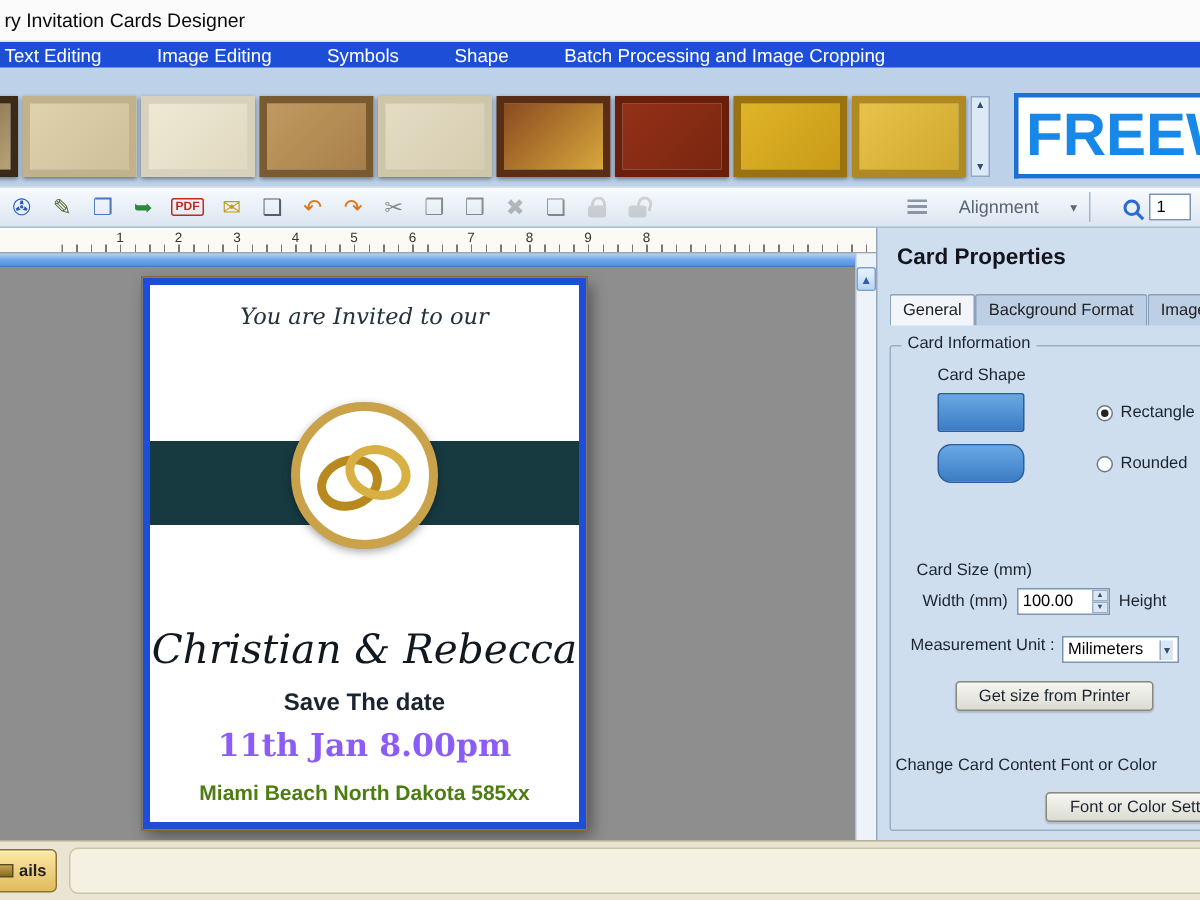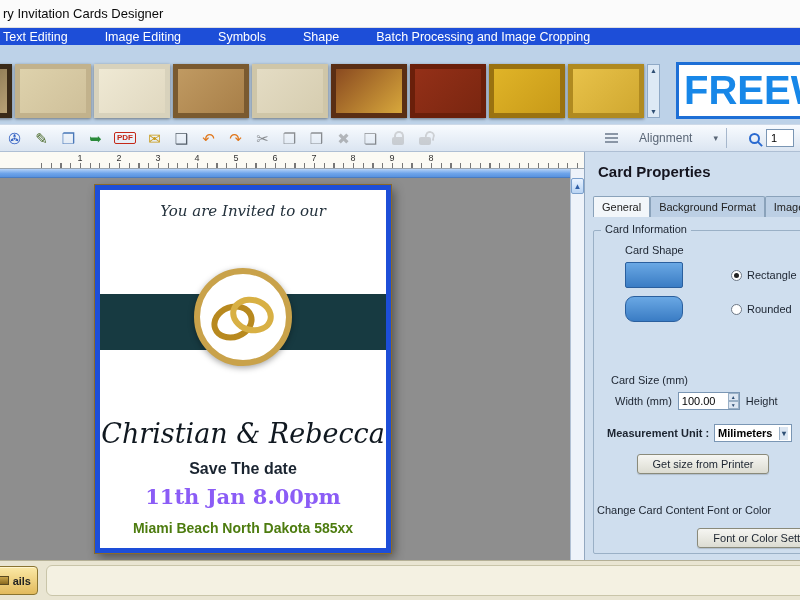--- a/index.html
+++ b/index.html
@@ -82,21 +82,21 @@
   .shape-ellipse{height:30px;border-radius:50%;}
   .radio-row{display:flex;align-items:center;cursor:pointer;}
   .radio{width:11px;height:11px;border:1px solid #6d7886;border-radius:50%;background:#fff;position:relative;margin-right:5px;flex:0 0 auto;}
   .radio.checked::after{content:"";position:absolute;left:2px;top:2px;width:5px;height:5px;background:#222;border-radius:50%;}
   .radio-label{font-size:11px;color:#1c2430;}
   .card-size-lbl{position:absolute;left:26px;top:222px;}
   .width-row{position:absolute;left:30px;top:240px;display:flex;align-items:center;gap:6px;}
   .spinner{width:62px;height:18px;background:#fff;border:1px solid #7a96b4;display:flex;align-items:center;font-size:11px;padding-left:3px;justify-content:space-between;cursor:text;}
   .spin-btns{display:flex;flex-direction:column;}
   .spin-btns i{font-style:normal;font-size:5px;line-height:7px;height:8px;width:11px;text-align:center;color:#2f4f74;background:#dce6f2;border:1px solid #9ab0c6;cursor:pointer;}
-  .unit-row{position:absolute;left:22px;top:272px;display:flex;align-items:center;gap:5px;font-weight:bold;}
+  .unit-row{position:absolute;left:22px;top:272px;display:flex;gap:5px;}
   .dropdown{width:78px;height:18px;background:#fff;border:1px solid #7a96b4;display:flex;align-items:center;justify-content:space-between;font-size:11px;padding:0 3px;cursor:pointer;}
   .dd-arrow{font-size:8px;color:#2f4f74;background:#dce6f2;border-left:1px solid #9ab0c6;padding:2px 2px;}
   .btn{background:linear-gradient(#f6f6f2,#dcdcd2);border:1px solid #8a8a7a;border-radius:3px;font-size:11px;color:#1c2430;text-align:center;line-height:18px;cursor:pointer;box-shadow:0 1px 1px rgba(0,0,0,.15);}
   .get-size{position:absolute;left:52px;top:302px;width:132px;height:20px;}
   .change-lbl{position:absolute;left:12px;top:352px;}
   .font-color{position:absolute;left:112px;top:376px;width:122px;height:20px;}
 
   
   .ic-lock,.ic-unlock{width:12px;height:8px;background:#9aa4ae;border-radius:2px;position:relative;display:inline-block;margin-top:6px;}
   .ic-lock::before{content:"";position:absolute;left:2px;top:-6px;width:6px;height:7px;border:2px solid #9aa4ae;border-bottom:none;border-radius:5px 5px 0 0;}

